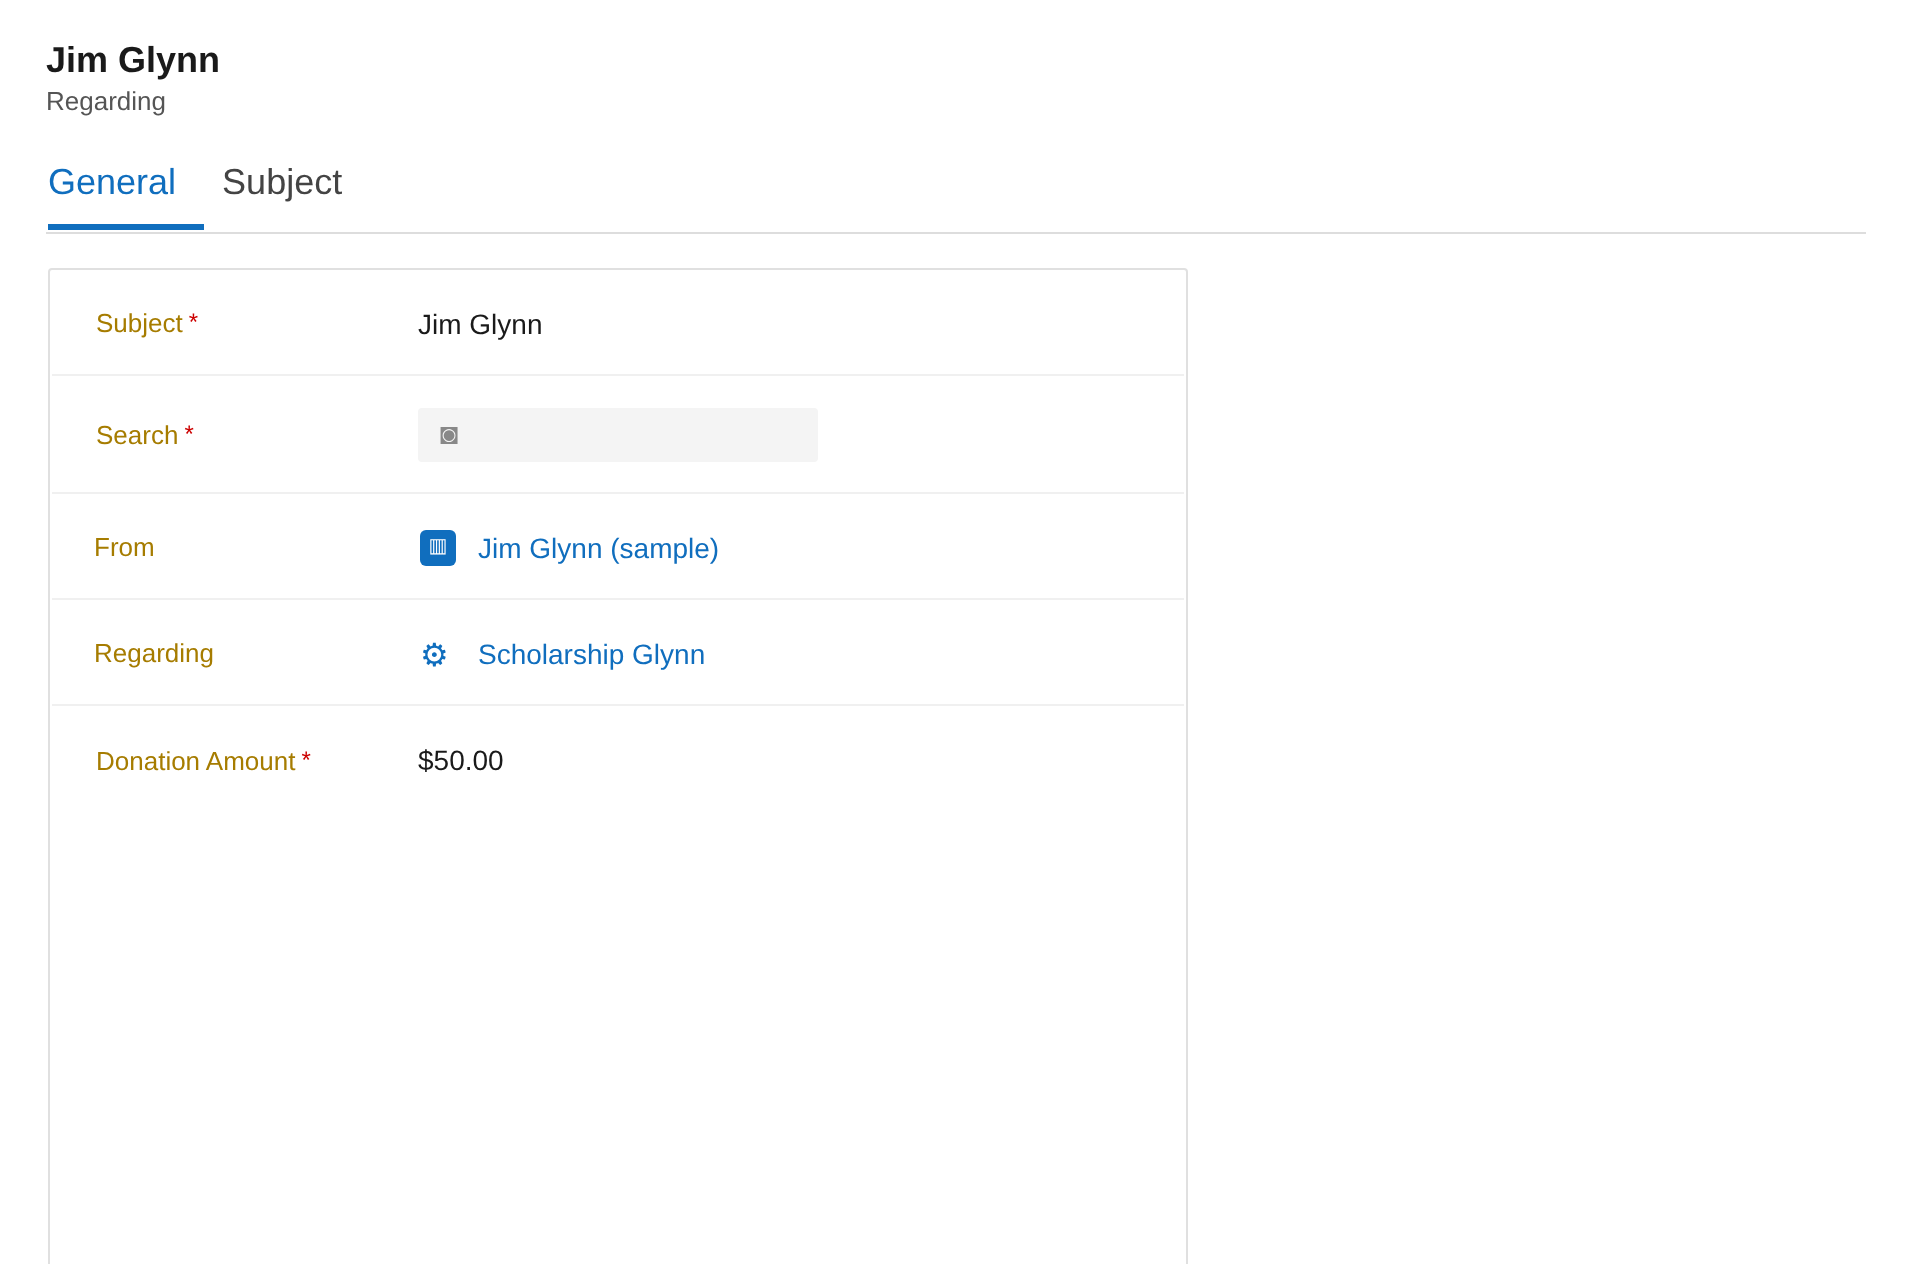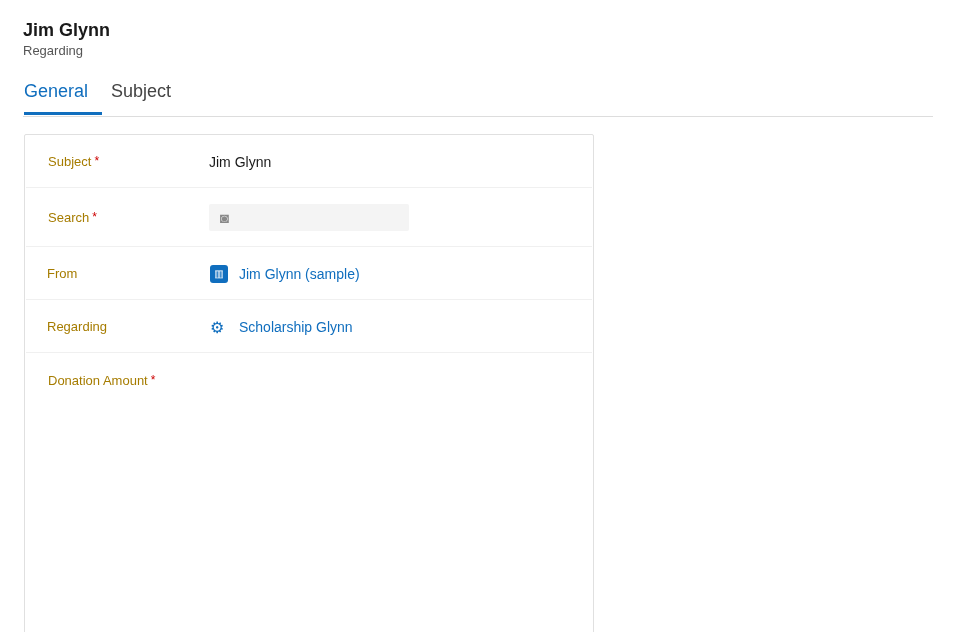--- a/index.html
+++ b/index.html
@@ -219,17 +219,18 @@
         <span class="fund-icon">⚙</span>
         <span>Scholarship Glynn</span>
       </div>
     </div>
 
     <div class="form-row">
       <div class="field-label label-row">
         <span>Donation Amount</span>
         <span class="field-required-asterisk">*</span>
       </div>
+      <div class="field-value">$50.00</div>
     </div>
 
   </div>
 
 </div>
 
 </body></html>

